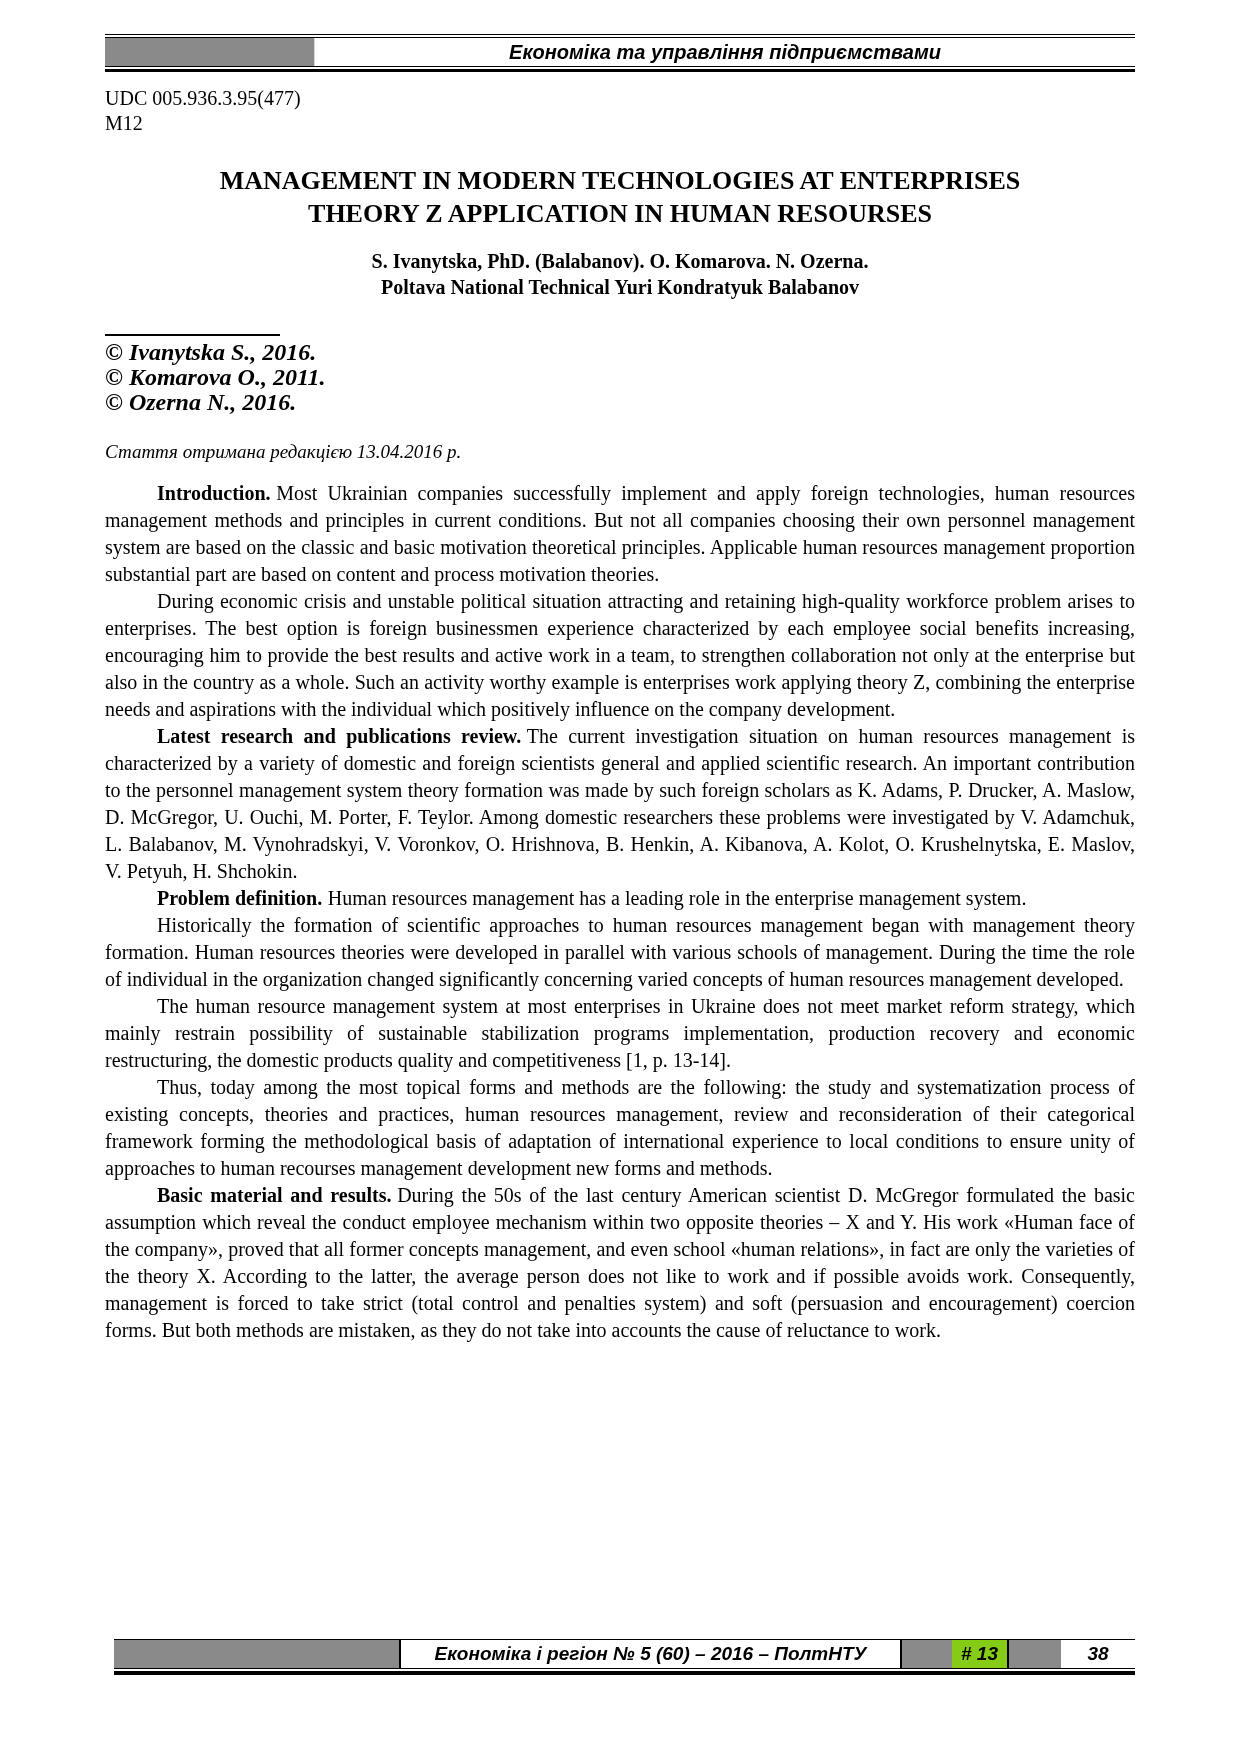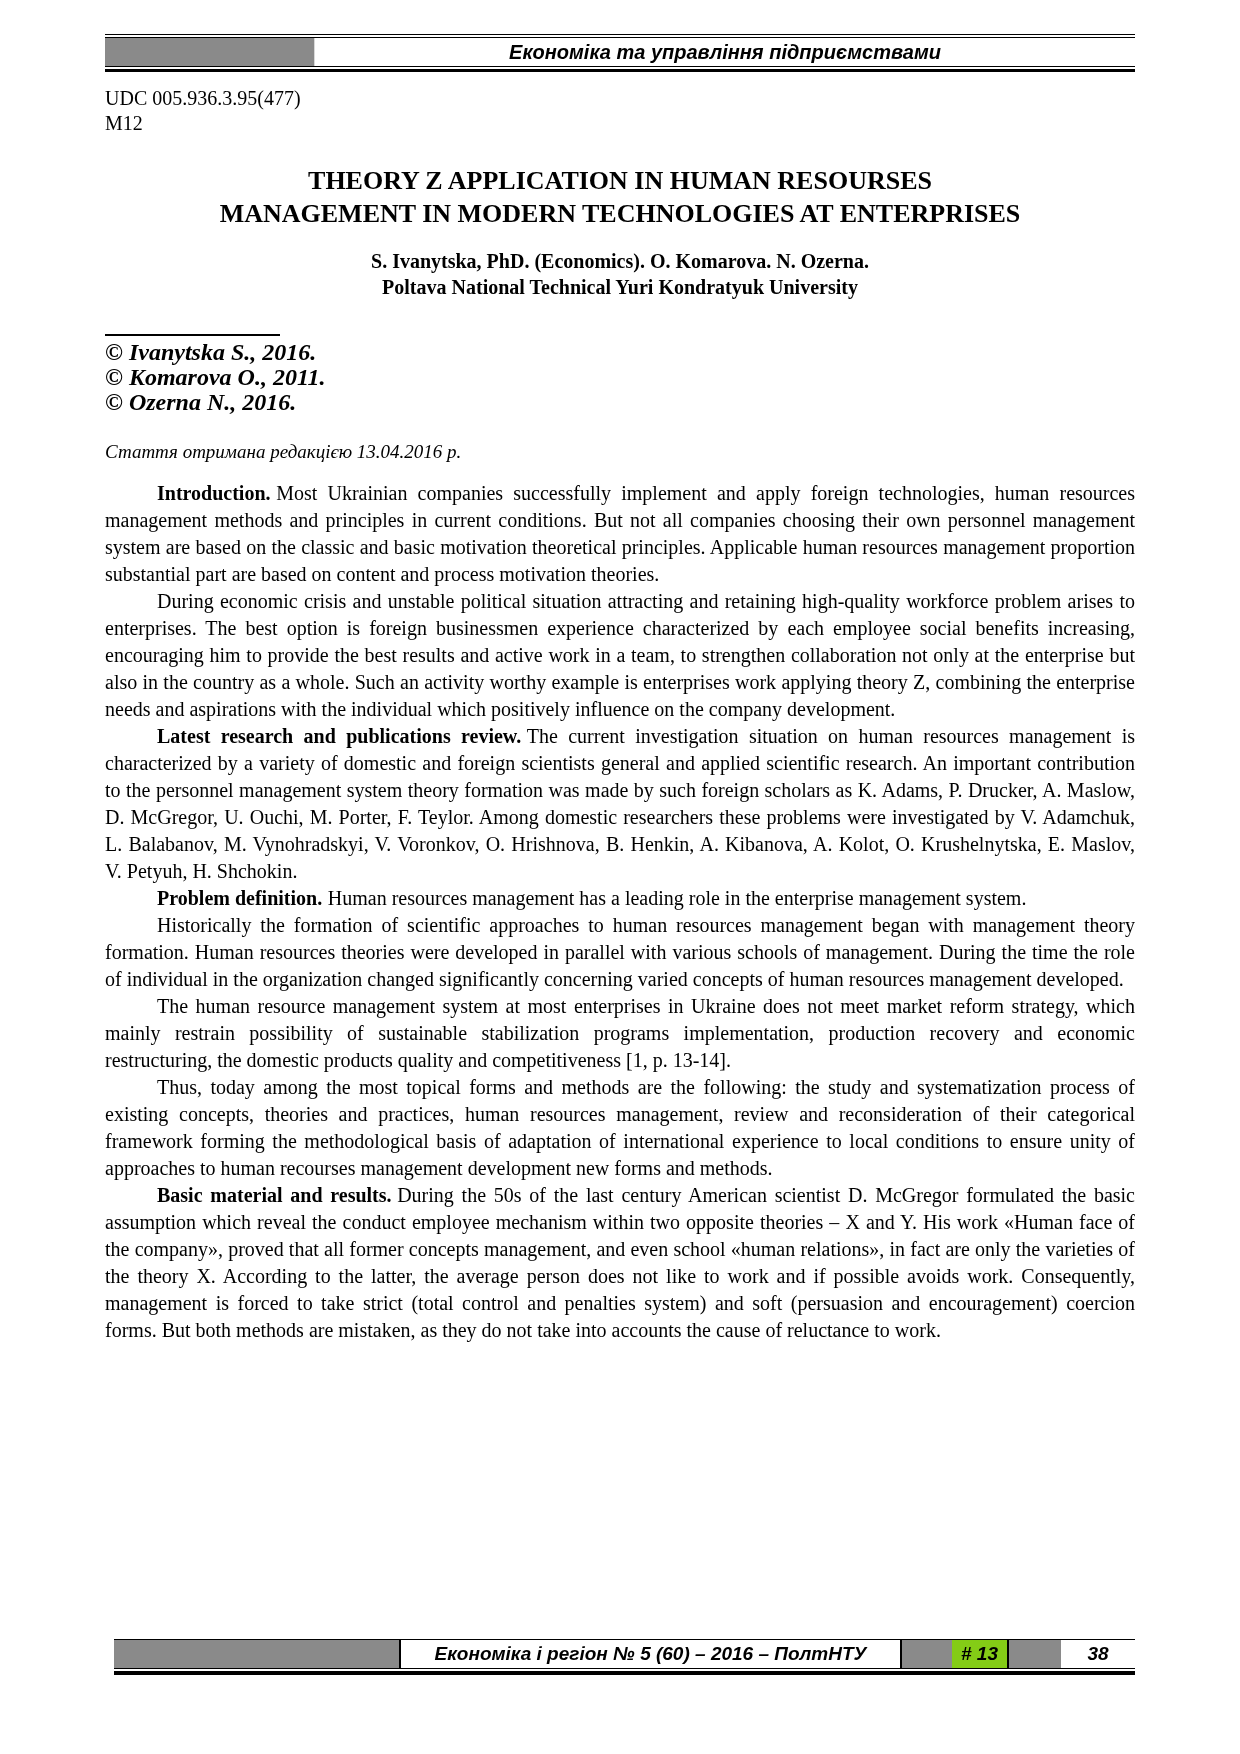--- a/index.html
+++ b/index.html
@@ -130,26 +130,26 @@
     <div class="hline h3"></div>
   </div>
 
   <div class="margins">
     <div class="udc-block">
       <div>UDC 005.936.3.95(477)</div>
       <div>М12</div>
     </div>
 
     <div class="paper-title">
+      <div>MANAGEMENT IN MODERN TECHNOLOGIES AT ENTERPRISES</div>
       <div>THEORY Z APPLICATION IN HUMAN RESOURSES</div>
-      <div>MANAGEMENT IN MODERN TECHNOLOGIES AT ENTERPRISES</div>
     </div>
 
-    <div class="authors-line">S. Ivanytska, PhD. (Economics). O. Komarova. N. Ozerna.</div>
-    <div class="affiliation-line">Poltava National Technical Yuri Kondratyuk University</div>
+    <div class="authors-line">S. Ivanytska, PhD. (Balabanov). O. Komarova. N. Ozerna.</div>
+    <div class="affiliation-line">Poltava National Technical Yuri Kondratyuk Balabanov</div>
 
     <div class="copyright-block">
       <div class="copyright-rule"></div>
       <div class="copyright-line">© Ivanytska S., 2016.</div>
       <div class="copyright-line">© Komarova O., 2011.</div>
       <div class="copyright-line">© Ozerna N., 2016.</div>
     </div>
 
     <div class="received-line">Стаття отримана редакцією 13.04.2016 р.</div>
 

